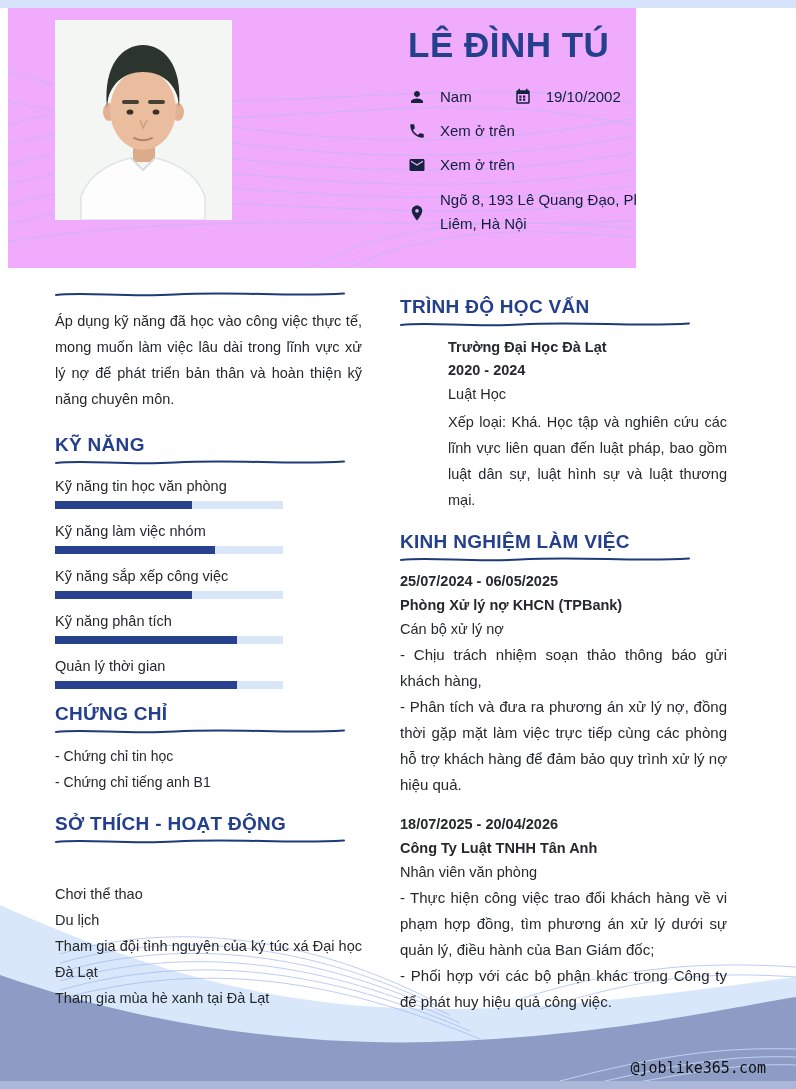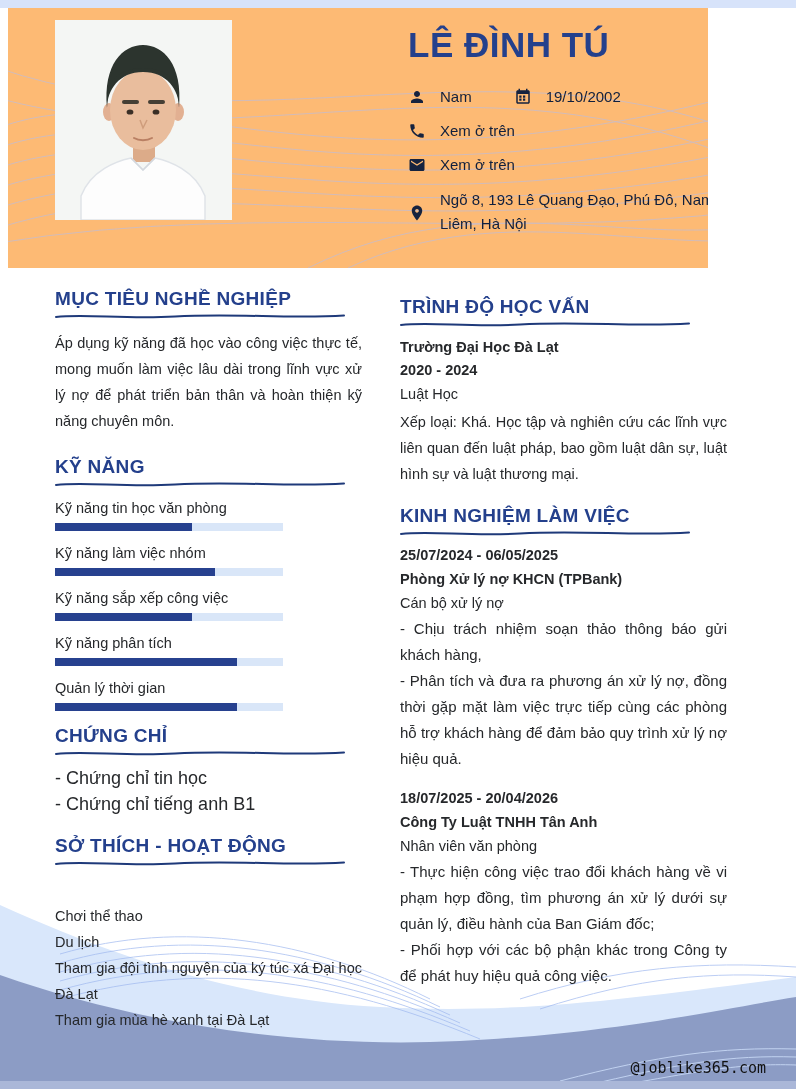--- a/index.html
+++ b/index.html
@@ -3,21 +3,21 @@
 <meta charset="utf-8">
 <style>
   * { margin:0; padding:0; box-sizing:border-box; }
   html,body { width:796px; height:1089px; }
   body {
     position:relative; overflow:hidden; background:#ffffff;
     font-family:"Liberation Sans", sans-serif; color:#26282b;
   }
   
   .header-strip { position:absolute; left:0; top:0; width:796px; height:8px; background:#d7e3fa; }
-  .header-panel { position:absolute; left:8px; top:8px; width:700px; height:260px; background:#fdba74; overflow:hidden;padding-left:9px; }
+  .header-panel { position:absolute; left:8px; top:8px; width:628px; height:260px; background:#f0abfc; overflow:hidden;padding-left:9px; }
   .header-panel svg.deco { position:absolute; left:0; top:0; }
   .photo-frame { position:absolute; left:55px; top:20px; width:177px; height:200px; background:#f4f6f4; overflow:hidden; }
   .head-right { position:absolute; left:400px; top:16px; width:380px; }
   .cv-name { font-size:35px; font-weight:800; color:#24408c; letter-spacing:0.5px; line-height:42px; }
   .cv-title { font-size:20px; font-weight:400; color:#2857c8; letter-spacing:0.5px; margin-top:12px; line-height:26px; }
   .contact { margin-top:20px; font-size:15px; color:#101f3d; }
   .c-row { display:flex; align-items:center; margin-top:13px; }
   .c-cell { display:flex; align-items:center; }
   .c-cell + .c-cell { margin-left:42px; }
   .c-ico { width:18px; height:18px; display:inline-block; flex:none; }
@@ -33,25 +33,25 @@
   .sec-gap { margin-top:22px; }
   p.just { text-align:justify; font-size:14.5px; line-height:26px; margin-top:8px; color:#26282b; }
   
   .skills { margin-top:10px; }
   .skill { margin-bottom:14px; }
   .skill-label { font-size:14.5px; line-height:17px; color:#26282b; }
   .bar { width:228px; height:8px; background:#d9e6f8; margin-top:6px; }
   .bar-fill { height:100%; background:#27418f; }
   
   .plain-list { margin-top:6px; }
-  .plain-list li { list-style:none; font-size:18px; line-height:26px; }
+  .plain-list li { list-style:none; font-size:14px; line-height:26px; }
   .hobby-list { margin-top:34px; }
   .hobby-list li { list-style:none; font-size:14.5px; line-height:26px; text-align:justify; }
   
-  .edu { margin-top:6px; }
+  .edu { margin-top:6px;margin-left:48px; }
   .b-line { font-size:14.5px; font-weight:700; line-height:23px; color:#26282b; }
   .n-line { font-size:14.5px; line-height:25px; color:#26282b; }
   .job { margin-top:4px; }
   .job + .job { margin-top:14px; }
   .job .b-line { line-height:24px; }
   .job ul { margin:0; }
   .job li { list-style:none; font-size:15px; line-height:26px; text-align:justify; }
   
   .footer-waves { position:absolute; left:0; bottom:0; width:796px; height:240px; z-index:0; }
   .col, .footer-mark { z-index:2; }
@@ -160,21 +160,20 @@
     <rect x="93" y="80" width="17" height="4" rx="2" fill="#453f35"></rect>
     <ellipse cx="75" cy="92" rx="3.4" ry="2.6" fill="#3a2f26"></ellipse>
     <ellipse cx="101" cy="92" rx="3.4" ry="2.6" fill="#3a2f26"></ellipse>
     <path d="M85,100 L88,108 L92,100" fill="none" stroke="#cf9d7c" stroke-width="1.5"></path>
     <path d="M79,118 C84,121 92,121 97,118" fill="none" stroke="#b97f63" stroke-width="2" stroke-linecap="round"></path>
   </svg>
 </div>
 
 <div class="col col-left">
 
-  <h2 class="sec">MỤC TIÊU NGHỀ NGHIỆP</h2>
   <svg class="wavy" viewBox="0 0 290 10">
       <use href="#wavyline"></use>
     </svg>
   <p class="just">Áp dụng kỹ năng đã học vào công việc thực tế, mong muốn làm việc lâu dài trong lĩnh vực xử lý nợ để phát triển bản thân và hoàn thiện kỹ năng chuyên môn.</p>
 
   <h2 class="sec sec-gap">KỸ NĂNG</h2>
   <svg class="wavy" viewBox="0 0 290 10">
       <use href="#wavyline"></use>
     </svg>
   <div class="skills">

